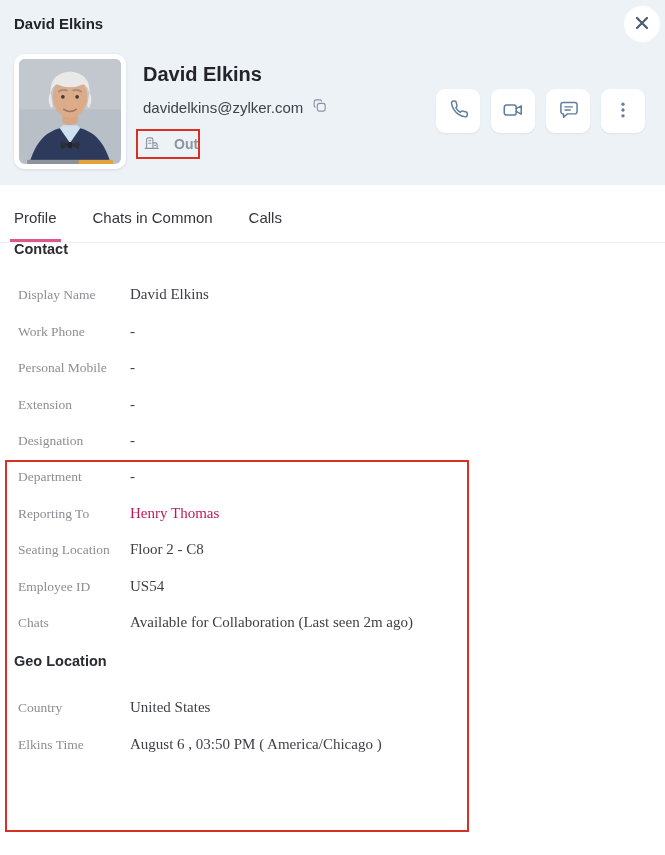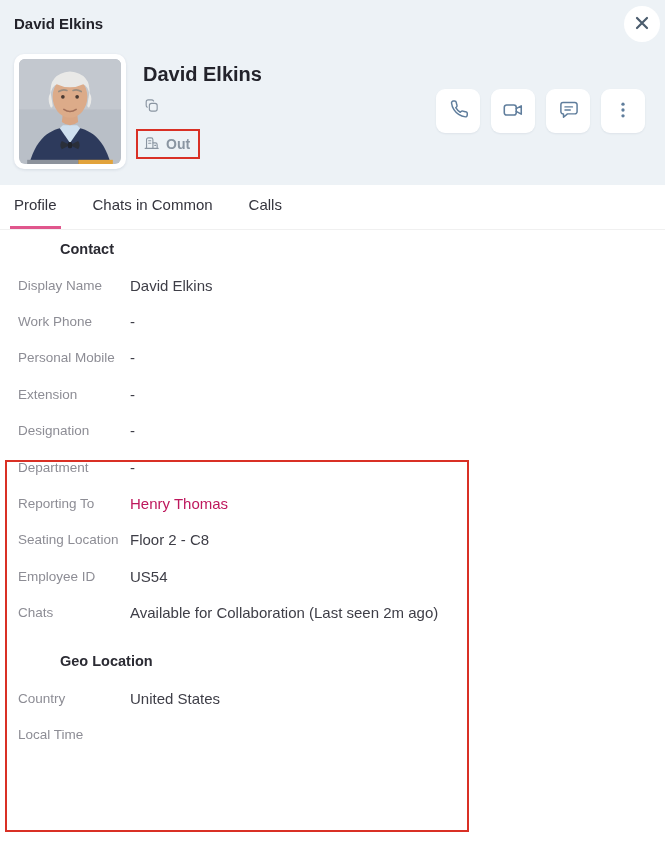--- a/index.html
+++ b/index.html
@@ -22,52 +22,52 @@
   .avatar-card {
     position:absolute; left:14px; top:54px; width:112px; height:115px;
     background:#fff; border-radius:10px; padding:5px;
     box-shadow:0 1px 3px rgba(40,60,90,.12); cursor:pointer;
   }
   .avatar-card svg { display:block; width:102px; height:105px; border-radius:6px; }
   .hero-name { position:absolute; left:143px; top:63px; font-size:20px; font-weight:bold; color:#23232b; }
   .hero-email { position:absolute; left:143px; top:97px; font-size:15px; color:#40404a; display:flex; align-items:center; gap:8px; }
   .copy-btn { background:none; border:none; cursor:pointer; display:flex; padding:0; }
   .out-badge {
-    position:absolute; left:143px; top:134px; display:flex; align-items:center; gap:6px;
+    position:absolute; left:143px; top:134px; display:flex; align-items:center; gap:14px;
     font-size:14px; font-weight:bold; color:#8a95a1;
   }
   .ann-out {
     position:absolute; left:136px; top:129px; width:64px; height:30px;
     border:2px solid #d93025; pointer-events:none;
   }
   .action-btn {
     position:absolute; top:89px; width:44px; height:44px; background:#fff; border:none;
     border-radius:9px; display:flex; align-items:center; justify-content:center;
     box-shadow:0 1px 2px rgba(40,60,90,.08); cursor:pointer;
   }
   .ab1{left:436px;} .ab2{left:491px;} .ab3{left:546px;} .ab4{left:601px;}
   
   .tabs {
-    position:absolute; left:0; top:185px; width:665px; height:45px; background:#fff;
+    position:absolute; left:0; top:185px; width:665px; height:58px; background:#fff;
     display:flex; align-items:flex-end; padding-left:10px; border-bottom:1px solid #f0f0f0;
   }
   .tab {
     font-size:15px; color:#34343d; padding:12px 4px 13px; margin-right:28px;
     border-bottom:3px solid transparent; cursor:pointer; background:none; border-top:none;
     border-left:none; border-right:none; font-family:inherit;
   }
   .tab.active { border-bottom-color:#e0568c; }
   
   .body { position:absolute; left:0; top:230px; width:665px; padding:0 14px; }
   .section-title {
     height:37px; display:flex; align-items:center;
-    font-size:14.5px; font-weight:bold; color:#2b2b33;margin-left:46px;
+    font-size:14.5px; font-weight:bold; color:#2b2b33;
   }
   .section-title.gap { margin-top:12px; }
-  .row { height:36.4px; display:flex; align-items:center; }
+  .row { height:36.4px; display:flex; align-items:flex-end;font-family:Liberation Serif, serif; }
   .row .lbl { width:116px; flex:0 0 116px; padding-left:4px; font-size:13.5px; color:#8d8d95; }
   .row .val { font-size:15px; color:#3e3e47; display:flex; align-items:center; gap:8px; }
   .row .val.link { color:#be185d; cursor:pointer; }
   
   .ann-work {
     position:absolute; left:5px; top:460px; width:464px; height:372px;
     border:2px solid #d93025; pointer-events:none;
   }
   .icon-stroke { fill:none; stroke:#5f7d9c; stroke-width:1.7; stroke-linecap:round; stroke-linejoin:round; }
   .icon-gray { fill:none; stroke:#8a95a1; stroke-width:1.6; stroke-linecap:round; stroke-linejoin:round; }
@@ -108,20 +108,21 @@
         <path d="M58 78 l-8 4 l8 4 q3 -4 0 -8 Z" fill="#2a2f3a"></path>
         <rect x="48" y="79" width="4" height="6" rx="1.5" fill="#20242e"></rect>
         <rect x="58" y="96" width="34" height="4" fill="#e2a33c"></rect>
         <rect x="8" y="96" width="50" height="4" fill="#8d939c"></rect>
       </svg>
     </div>
 
     <div class="hero-name">David Elkins</div>
 
     <div class="hero-email">
+      <span>davidelkins@zylker.com</span>
       <button class="copy-btn">
         <span>
           <svg width="17" height="17" viewBox="0 0 24 24">
               <rect x="9" y="9" width="11" height="11" rx="3" class="icon-gray"></rect>
               <path d="M6 14.5 A3.5 3.5 0 0 1 4.5 11.5 V7 a3 3 0 0 1 3-3 h4.5 a3.5 3.5 0 0 1 3 1.7" class="icon-gray"></path>
             </svg>
         </span>
       </button>
     </div>
 
@@ -226,20 +227,21 @@
       <span class="val">Available for Collaboration (Last seen 2m ago)</span>
     </div>
 
     <div class="section-title gap">Geo Location</div>
 
     <div class="row">
       <span class="lbl">Country</span>
       <span class="val">United States</span>
     </div>
     <div class="row">
-      <span class="lbl">Local Time</span>
+      <span class="lbl">Elkins Time</span>
+      <span class="val">August 6 , 03:50 PM ( America/Chicago )</span>
     </div>
 
   </div>
 
   <div class="ann-work"></div>
 
 </div>
 
 </body></html>

